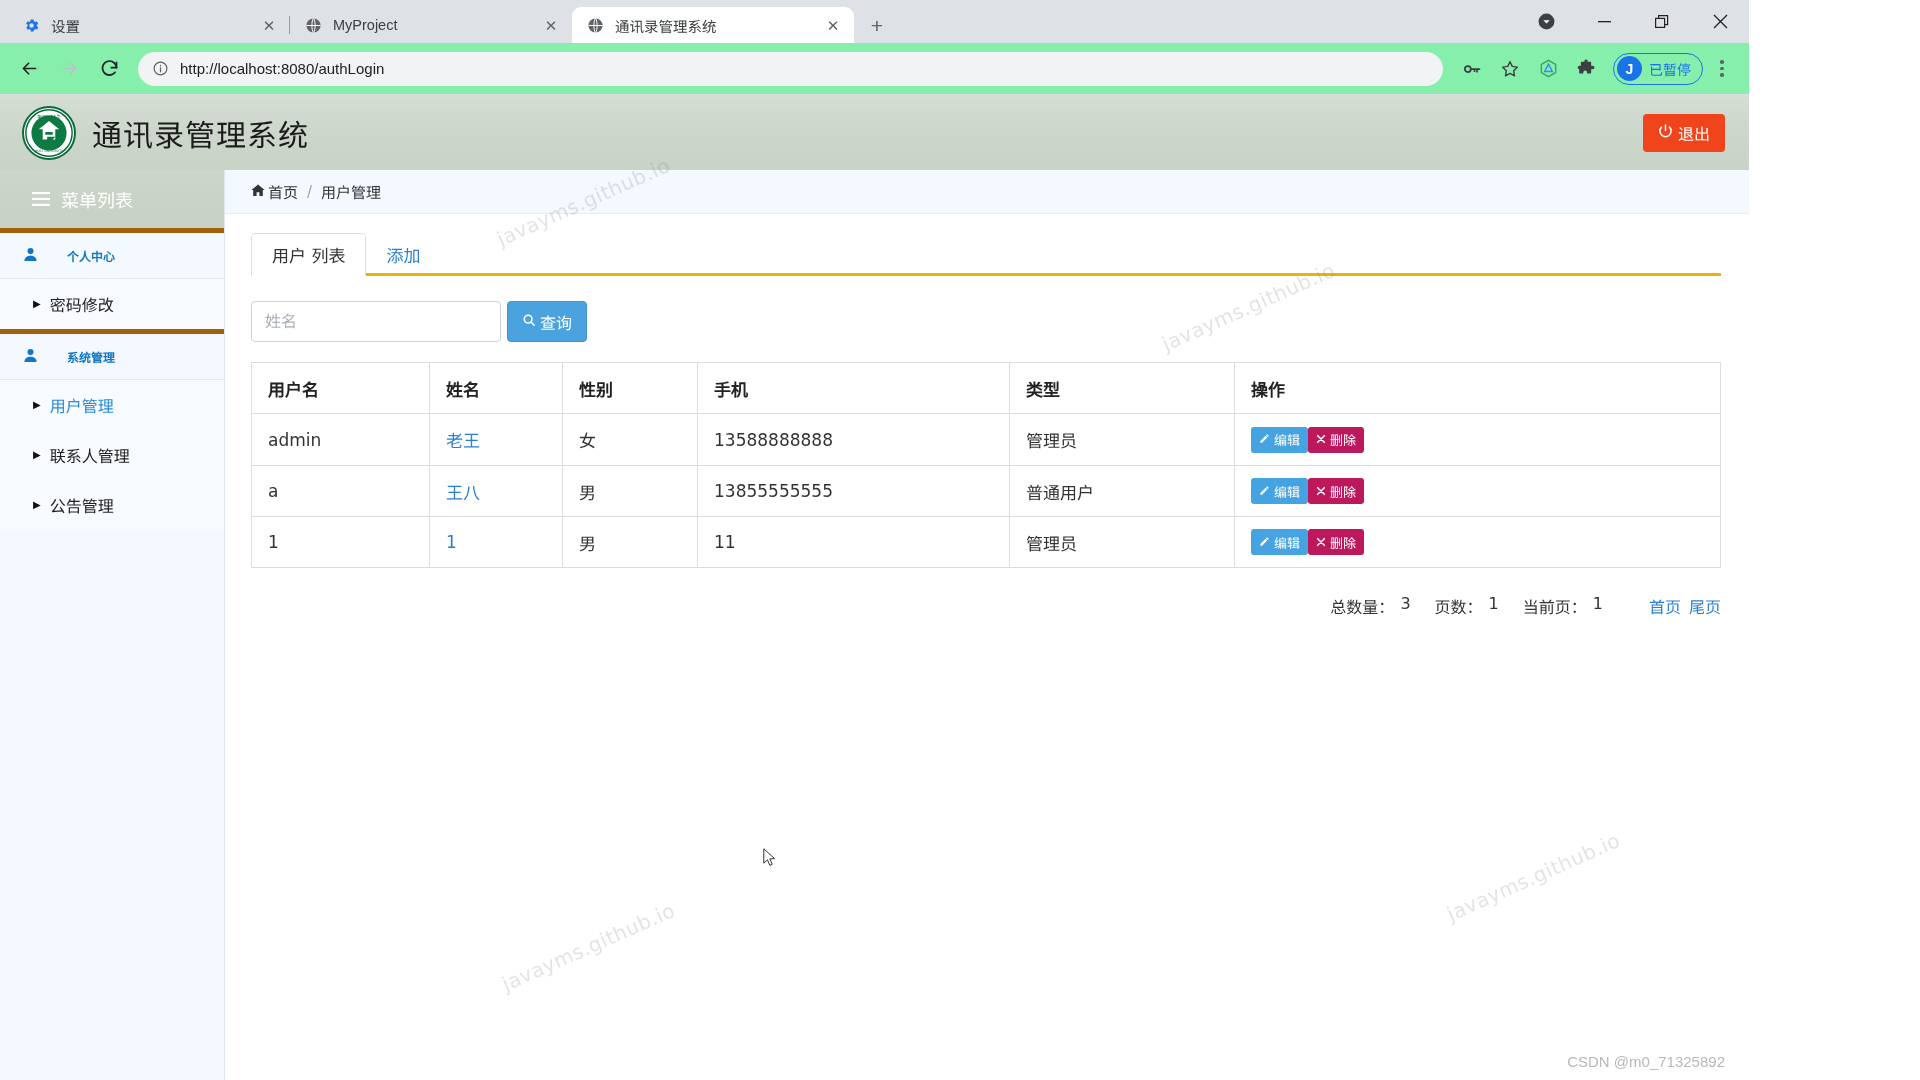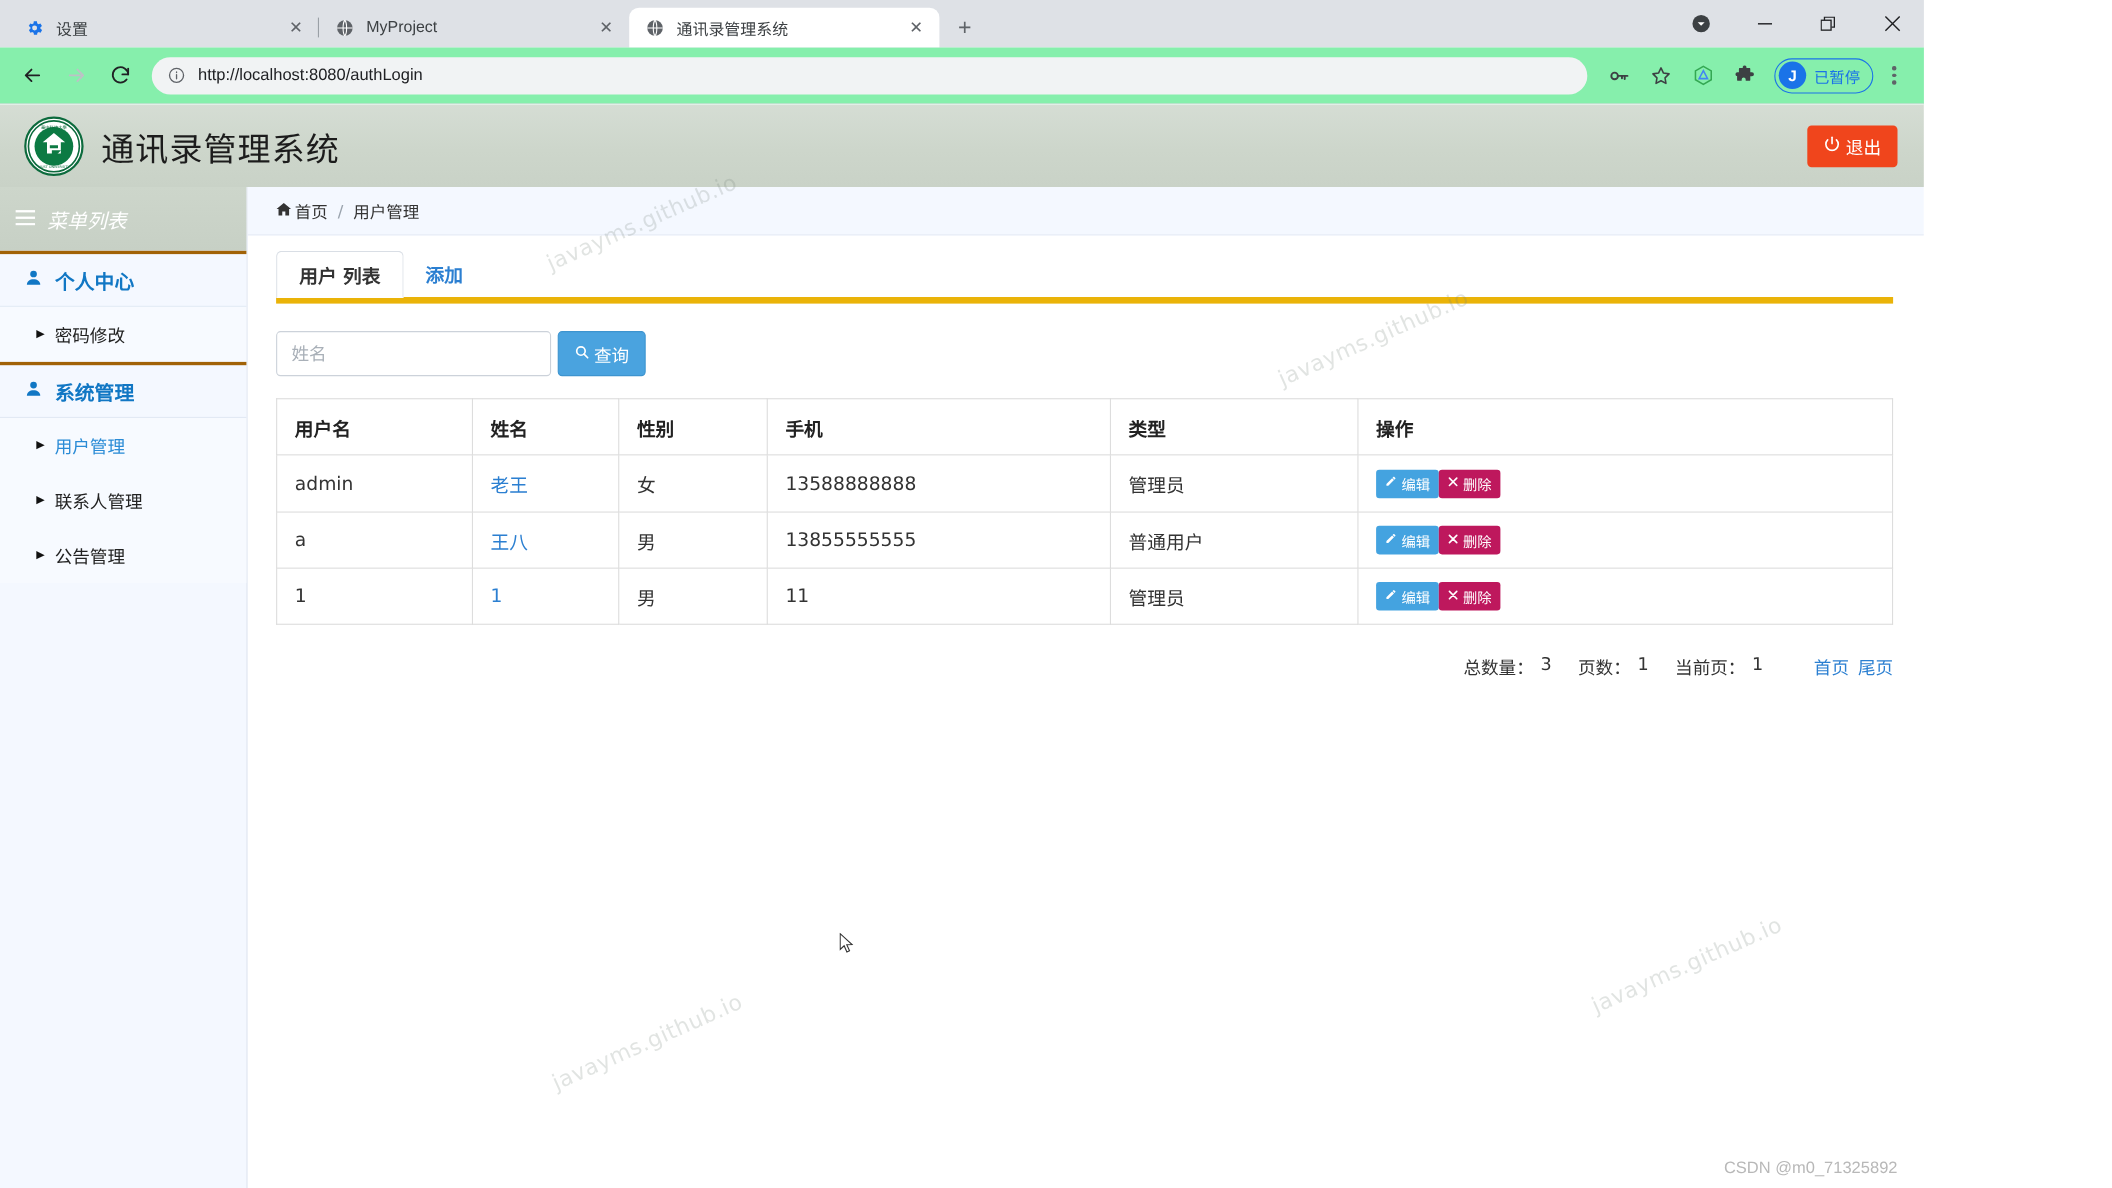--- a/index.html
+++ b/index.html
@@ -183,37 +183,36 @@
     width: 225px; flex: none;
     background: #f4f8ff;
     border-right: 1px solid #dfe6f0;
     position: relative;
     z-index: 3;
   }
   .sb-head {
     height: 58px;
     background: linear-gradient(180deg, #cdd6cb 0%, #c7d0c5 100%);
     display: flex; align-items: center;
-    padding-left: 14px;
+    padding-left: 32px;
     color: #ffffff;
     font-size: 18px;
     gap: 11px;
     font-family: "DejaVu Sans", sans-serif;
-    font-style: italic;
   }
   .sb-group {
     display: flex; align-items: center;
     height: 51px;
     padding-left: 22px;
-    gap: 11px;
+    gap: 28px;
     color: #1177c4;
-    font-size: 18px;
+    font-size: 12px;
     font-weight: bold;
     border-bottom: 1px solid #e2e9f4;
-    border-top: 3px solid #a16207;
+    border-top: 5px solid #a16207;
     background: #f4f8ff;
     font-family: "DejaVu Sans", sans-serif;
   }
   .sb-item {
     display: flex; align-items: center;
     height: 50px;
     padding-left: 33px;
     gap: 9px;
     font-size: 16px;
     color: #222;
@@ -241,25 +240,24 @@
     position: relative; z-index: 2;
     font-family: "DejaVu Sans", sans-serif;
   }
   .crumb-bar .sep { color: #9aa3ad; }
   .crumb-home { display: flex; align-items: center; gap: 3px; color: #333; }
 
   .panel { padding: 19px 28px 0 26px; position: relative; z-index: 2; }
 
   .tabs {
     display: flex;
-    align-items: flex-end;
-    border-bottom: 6px solid #eab308;
+    align-items: flex-start;
+    border-bottom: 3px solid #eab308;
     height: 43px;
     position: relative;
-    font-weight: bold;
   }
   .ptab {
     height: 43px;
     padding: 0 20px;
     display: flex; align-items: center;
     font-size: 17px;
     color: #2b7fd1;
     border-radius: 5px 5px 0 0;
     font-family: "DejaVu Sans", sans-serif;
   }

